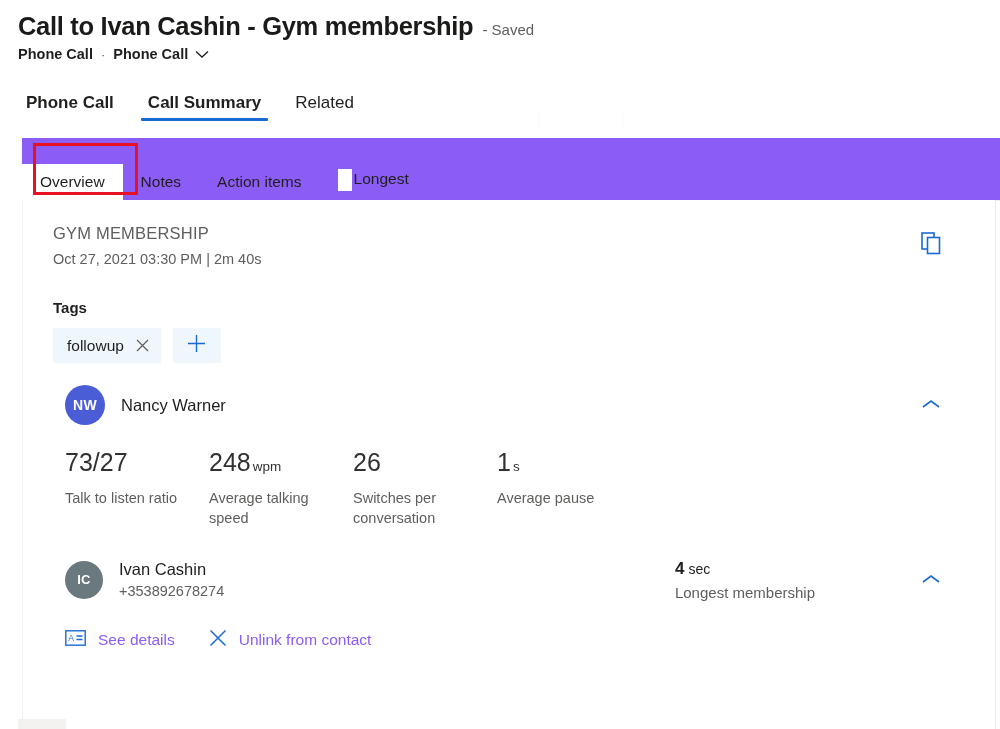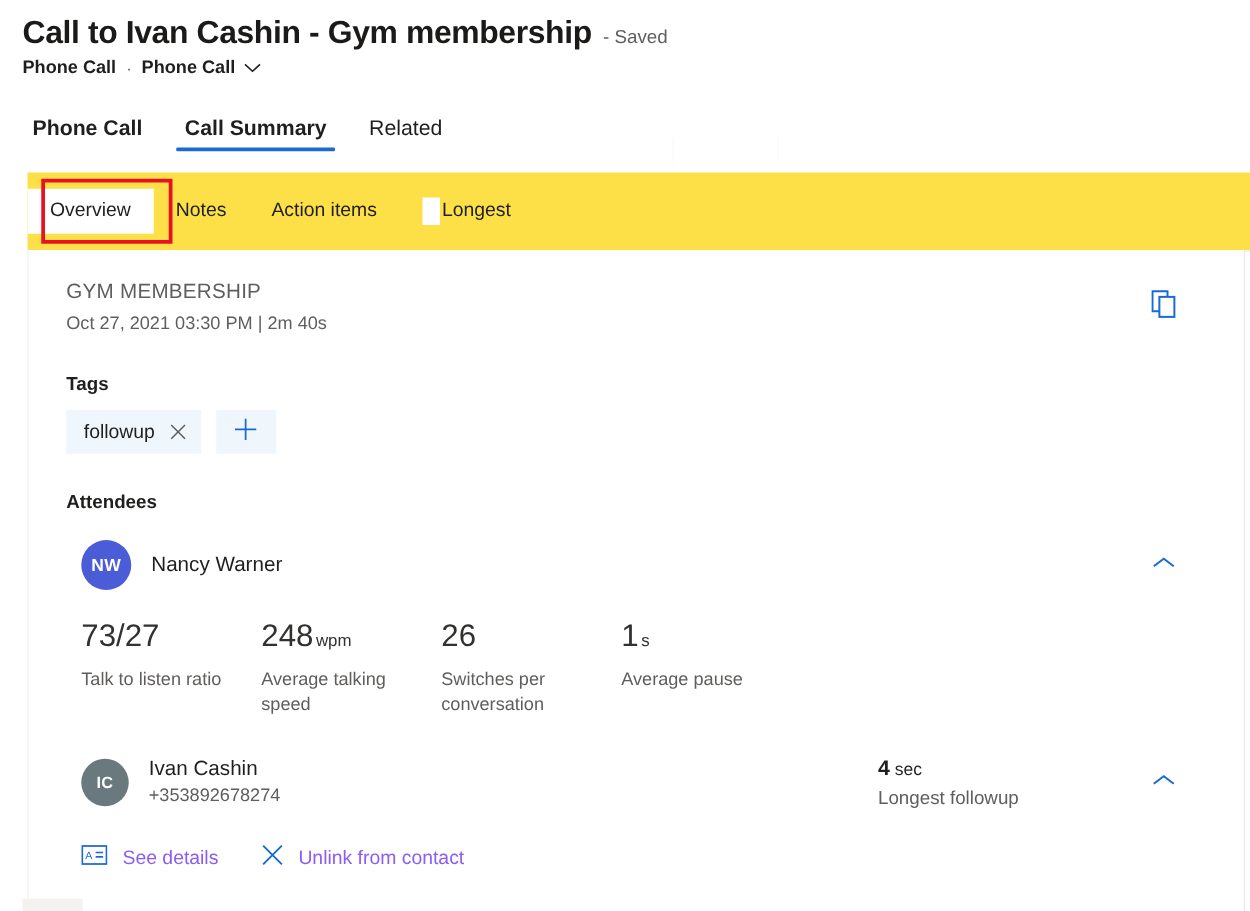--- a/index.html
+++ b/index.html
@@ -97,24 +97,24 @@
   .faint-divider.d1 { left: 538px; }
   .faint-divider.d2 { left: 622px; }
 
   
   .subtab-bar {
     position: absolute;
     left: 22px;
     top: 138px;
     right: 0;
     height: 62px;
-    background: #fde047;
+    background: #8b5cf6;
     border-bottom: 1px solid #f0eeec;
     display: flex;
-    align-items: center;
+    align-items: flex-end;
   }
   .subtab {
     font-size: 15.5px;
     color: #201f1e;
     padding: 9px 18px;
     cursor: pointer;
     position: relative;
     white-space: nowrap;
   }
   .subtab.selected {
@@ -401,21 +401,20 @@
       </div>
       <div class="tag-add">
         <span>
           <svg width="19" height="19" viewBox="0 0 19 19">
               <path d="M9.5 1 L9.5 18 M1 9.5 L18 9.5" stroke="#1a6ad4" stroke-width="1.4" fill="none"></path>
             </svg>
         </span>
       </div>
     </div>
 
-    <div class="section-label">Attendees</div>
 
     <div class="attendee-block">
       <div class="attendee-row">
         <div class="avatar" style="background:#4a5cd6;">NW</div>
         <div class="attendee-name">Nancy Warner</div>
         <div class="chev-toggle">
           <svg width="20" height="12" viewBox="0 0 20 12">
               <path d="M2 9 L10 3 L18 9" fill="none" stroke="#1a6ad4" stroke-width="1.6"></path>
             </svg>
         </div>
@@ -443,21 +442,21 @@
 
     <div class="attendee-block" style="margin-top:30px;">
       <div class="attendee-row">
         <div class="avatar small" style="background:#69797e;">IC</div>
         <div class="attendee-ident">
           <div class="attendee-name" style="margin-left:0;">Ivan Cashin</div>
           <div class="attendee-phone">+353892678274</div>
         </div>
         <div class="right-metric">
           <div class="rval"><span>4</span><span class="runit">sec</span></div>
-          <div class="rlabel">Longest followup</div>
+          <div class="rlabel">Longest membership</div>
         </div>
         <div class="chev-toggle">
           <svg width="20" height="12" viewBox="0 0 20 12">
               <path d="M2 9 L10 3 L18 9" fill="none" stroke="#1a6ad4" stroke-width="1.6"></path>
             </svg>
         </div>
       </div>
 
       <div class="cmd-row">
         <div class="cmd-link">

